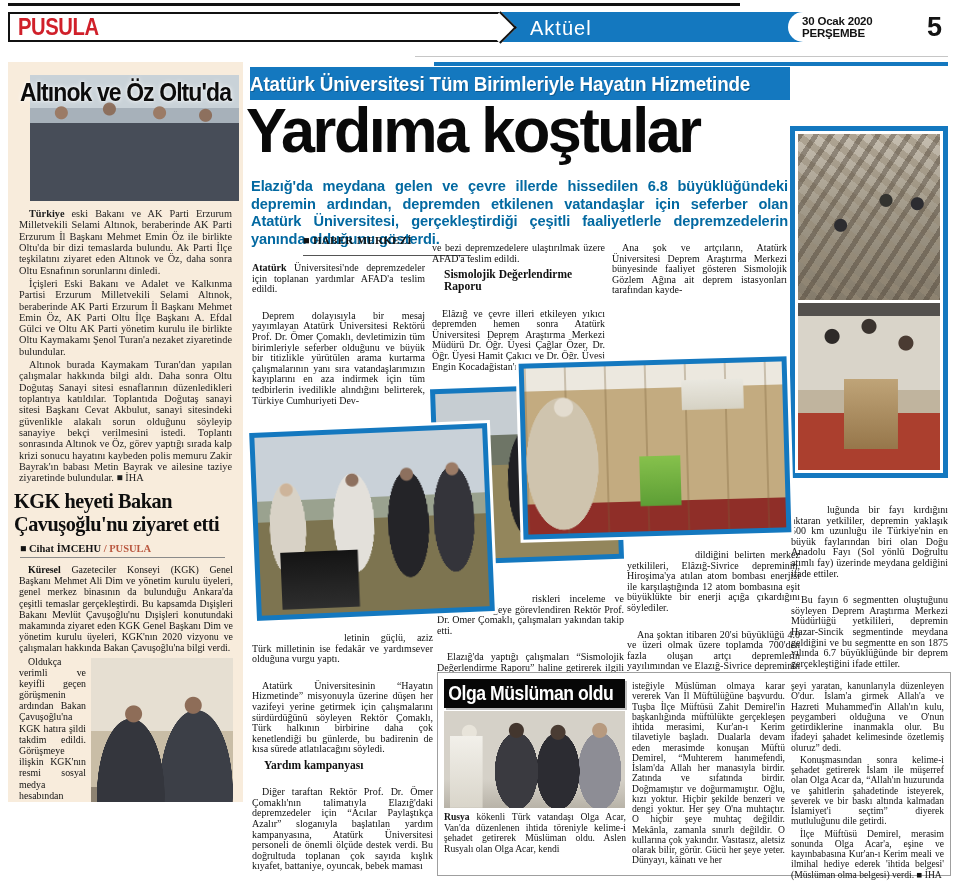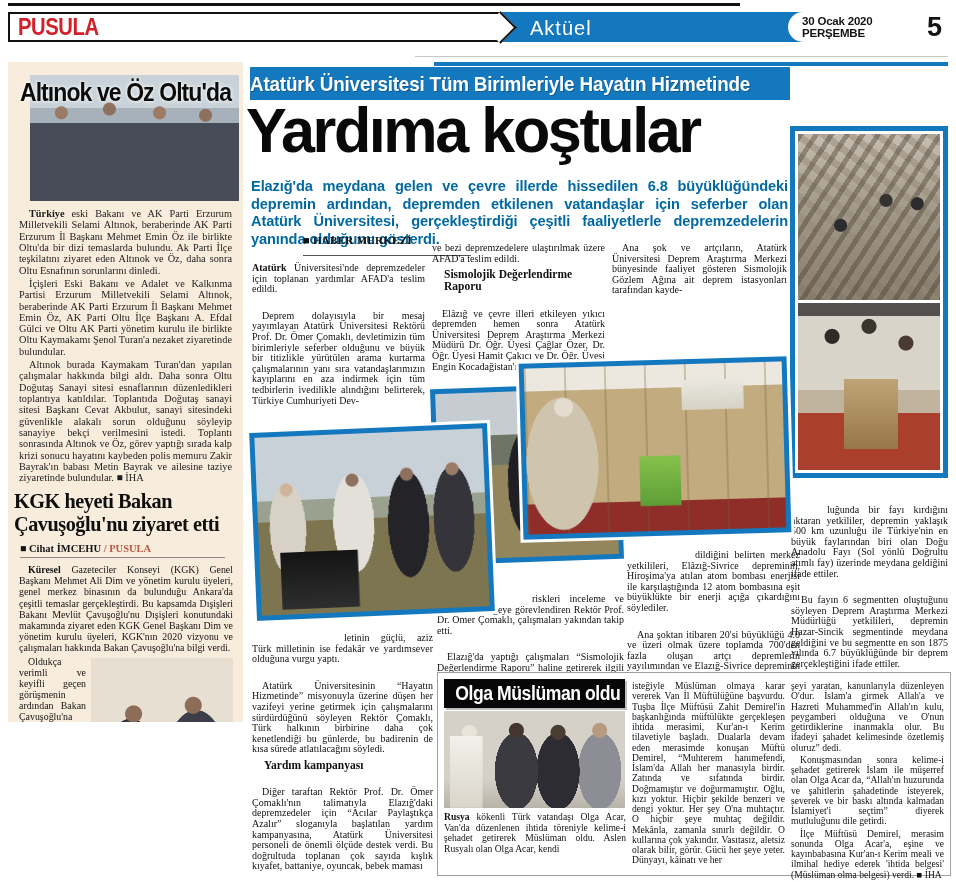--- a/index.html
+++ b/index.html
@@ -24,21 +24,21 @@
   .chev{left:489px;top:16px;width:21px;height:21px;background:#fff;border-top:2.5px solid #111;
         border-right:2.5px solid #111;transform:rotate(45deg);z-index:4;}
   .section{left:530px;top:17px;color:#fff;font-size:20px;font-weight:400;letter-spacing:1px;z-index:5;}
   .datebox{left:788px;top:12px;width:160px;height:30px;background:#fff;border-radius:16px 0 0 16px;
            display:flex;align-items:center;box-sizing:border-box;padding:0 6px 0 14px;z-index:5;}
   .date{font-weight:700;font-size:11.5px;letter-spacing:-0.2px;}
   .pagenum{margin-left:auto;font-weight:700;font-size:27px;line-height:1;}
   .hairline{left:415px;top:56px;width:533px;height:1px;background:#c6c6c6;}
 
   
-  .rail{left:8px;top:62px;width:235px;height:660px;background:var(--cream);overflow:hidden;z-index:2;}
+  .rail{left:8px;top:62px;width:235px;height:740px;background:var(--cream);overflow:hidden;z-index:2;}
   .railphoto1{position:absolute;left:22px;top:13px;width:209px;height:126px;}
   .railhead1{position:absolute;left:2px;top:16px;width:231px;text-align:center;color:#0c0c0c;
              font-family:"Liberation Sans",sans-serif;font-weight:800;font-size:25px;letter-spacing:-1px;
              transform:scaleX(.92);transform-origin:center;
              text-shadow:0 0 5px rgba(255,255,255,.9),0 0 2px rgba(255,255,255,.95);}
   .railtext{position:absolute;left:11px;top:146px;width:213px;font-size:10.3px;line-height:1.1;
             text-align:justify;color:#1d1d1d;filter:blur(.3px);}
   .railtext p{margin:0 0 2px;text-indent:10px;}
   .kgkhead{position:absolute;left:6px;top:427px;width:244px;font-weight:700;font-size:22px;
            line-height:1.05;letter-spacing:-0.5px;color:#0e0e0e;transform:scaleX(.92);
@@ -163,21 +163,21 @@
       radial-gradient(ellipse 12% 40% at 86% 62%, #8d8d95 0 99%, rgba(0,0,0,0) 100%),
       linear-gradient(#ffffff,#e9e9e9),
       linear-gradient(180deg,#d5d1c8 0 70%,#b8b3a8 100%);
       background-size:18% 74%,auto,auto,auto,auto,auto,auto,auto,12% 12%,100% 100%;
       background-position:4% 100%,0 0,0 0,0 0,0 0,0 0,0 0,0 0,50% 58%,0 0;
       background-repeat:no-repeat;filter:blur(.5px);}
 
   
   .olga{left:437px;top:672px;width:512px;height:202px;border:1.5px solid #9f9f9f;background:#fff;z-index:4;}
   .ohead{position:absolute;left:6px;top:6px;width:181px;height:29px;background:#070707;color:#fff;
-         display:flex;align-items:center;justify-content:flex-start;box-shadow:2px 2px 0 rgba(0,0,0,.25);}
+         display:flex;align-items:center;justify-content:flex-end;box-shadow:2px 2px 0 rgba(0,0,0,.25);}
   .ohead span{font-family:"Liberation Sans",sans-serif;font-weight:800;font-size:20px;white-space:nowrap;
          transform:scaleX(.88);letter-spacing:-0.5px;}
   .ophoto{position:absolute;left:6px;top:38px;width:181px;height:97px;}
   .ocap{position:absolute;left:6px;top:139px;width:182px;font-size:9.6px;line-height:1.12;text-align:justify;}
   .ocol{position:absolute;top:8px;width:153px;font-size:9.6px;line-height:1.07;text-align:justify;}
   .ocol p{margin:0 0 2px;}
   .ocol p.ind{text-indent:9px;}
   .ocol2{left:194px;}
   .ocol3{left:353px;}
   b{font-weight:700;}

